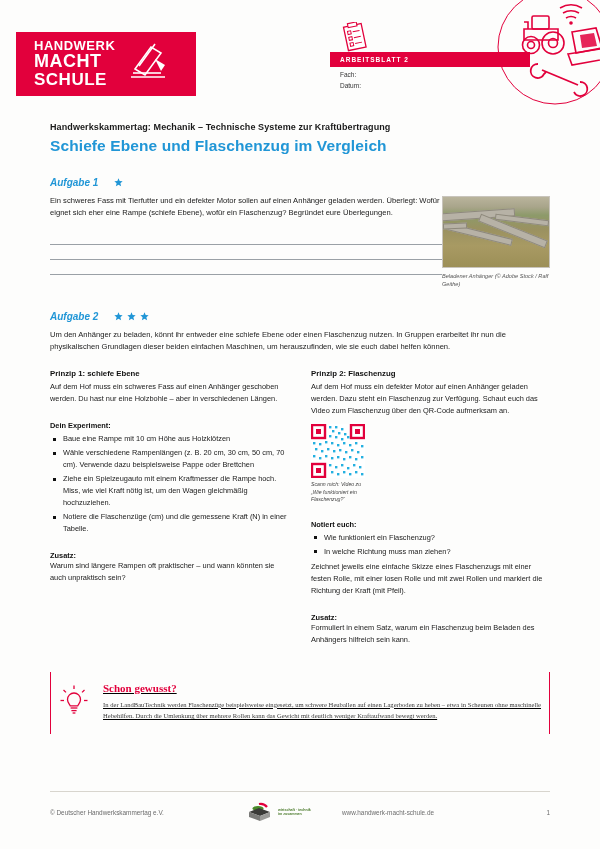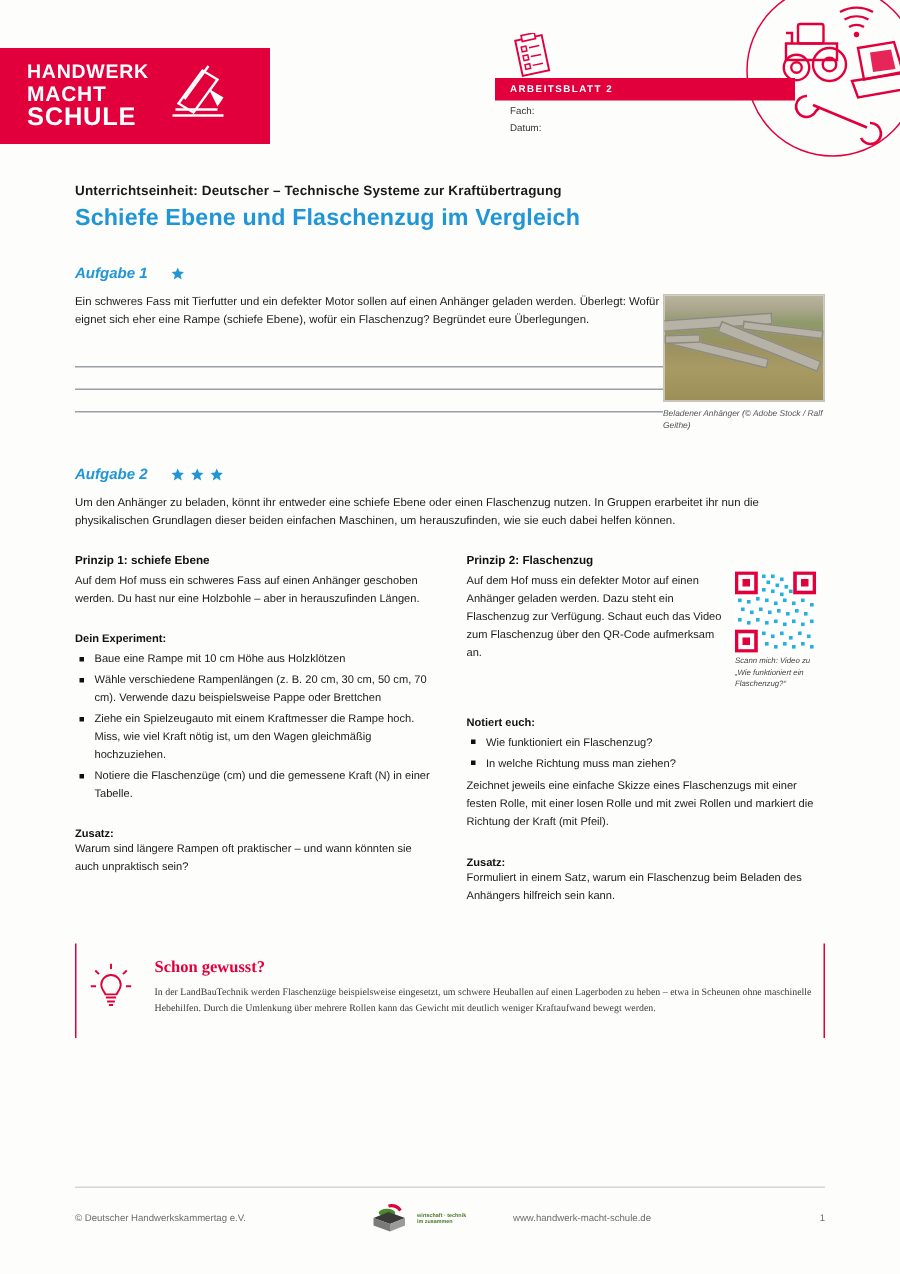--- a/index.html
+++ b/index.html
@@ -11,34 +11,34 @@
   .page {
     position: relative;
     width: 600px; height: 849px;
     background: #fdfdfc;
     overflow: hidden;
   }
 
   
   .header { position: relative; height: 110px; }
   .logo-block {
-    position: absolute; left: 0; top: 32px;
+    position: absolute; left: 16px; top: 32px;
     width: 180px; height: 64px;
     background: #e2003c;
     display: flex; align-items: center;
   }
   .logo-text {
     padding-left: 18px;
     color: #ffffff;
     font-weight: bold;
     line-height: 1.05;
     letter-spacing: .5px;
   }
   .logo-line1 { font-size: 13px; }
-  .logo-line2 { font-size: 14px; }
+  .logo-line2 { font-size: 18px; }
   .logo-line3 { font-size: 17px; }
   .logo-mark { margin-left: 10px; }
 
   .sheet-band {
     position: absolute; left: 330px; top: 52px;
     width: 200px; height: 15px;
     background: #e2003c;
     color: #fff;
     font-size: 6.5px; font-weight: bold;
     letter-spacing: 1px;
@@ -125,41 +125,41 @@
   ul.bullets { list-style: none; margin: 3px 0 3px 0; }
   ul.bullets li {
     position: relative; padding-left: 13px;
     font-size: 7.4px; color: #1a1a1a; line-height: 1.62;
     margin-bottom: 2px;
   }
   ul.bullets li::before {
     content: ""; position: absolute; left: 3px; top: 4.5px;
     width: 3px; height: 3px; background: #111; border-radius: 0;
   }
-  .col-flow { display: flex; gap: 7px; }
+  .col-flow { display: flex; gap: 7px; flex-direction: column; }
   .col-flow-text { flex: 1; }
 
   .qr-box { width: 60px; flex: 0 0 60px; }
   .qr {
     width: 54px; height: 54px;
     background: #fff;
     position: relative;
   }
   .qr-caption {
     font-size: 5.2px; font-style: italic; color: #444;
     line-height: 1.45; margin-top: 3px;
   }
 
   
   .didyouknow {
     margin: 26px 50px 0 50px;
     border-left: 1.2px solid #e2003c;
     border-right: 1.2px solid #e2003c;
     padding: 10px 8px 12px 8px;
-    display: flex; gap: 10px;
+    display: flex; gap: 10px; text-decoration: underline;
   }
   .bulb-wrap { flex: 0 0 34px; padding-top: 2px; }
   .dyk-body { flex: 1; }
   .dyk-title {
     font-family: "Liberation Serif", serif;
     font-size: 11px; font-weight: bold; color: #e2003c;
     margin-bottom: 5px;
   }
   .dyk-text {
     font-family: "Liberation Serif", serif;
@@ -259,21 +259,21 @@
           <path d="M62 98 L98 113"></path>
           <path d="M58 92 a7 7 0 1 0 6 10 l2 -2"></path>
           <path d="M100 110 a7 7 0 1 1 -6 10"></path>
         </g>
       </svg>
     </span>
   </div>
 
   <div class="content">
 
-    <div class="kicker">Unterrichtseinheit: Deutscher – Technische Systeme zur Kraftübertragung</div>
+    <div class="kicker">Handwerkskammertag: Mechanik – Technische Systeme zur Kraftübertragung</div>
     <div class="main-title">Schiefe Ebene und Flaschenzug im Vergleich</div>
 
     <div class="task-head">
       <span class="task-label">Aufgabe 1</span>
       <span class="stars">
         <svg width="9" height="9" viewBox="0 0 10 10">
             <path d="M5 0.4 L6.3 3.4 L9.6 3.7 L7.1 5.9 L7.9 9.2 L5 7.4 L2.1 9.2 L2.9 5.9 L0.4 3.7 L3.7 3.4 Z" fill="#2196d6"></path>
           </svg>
       </span>
     </div>
@@ -313,21 +313,21 @@
             <path d="M5 0.4 L6.3 3.4 L9.6 3.7 L7.1 5.9 L7.9 9.2 L5 7.4 L2.1 9.2 L2.9 5.9 L0.4 3.7 L3.7 3.4 Z" fill="#2196d6"></path>
           </svg>
       </span>
     </div>
     <div class="para">Um den Anhänger zu beladen, könnt ihr entweder eine schiefe Ebene oder einen Flaschenzug nutzen. In Gruppen erarbeitet ihr nun die physikalischen Grundlagen dieser beiden einfachen Maschinen, um herauszufinden, wie sie euch dabei helfen können.</div>
 
     <div class="columns">
 
       <div class="col">
         <div class="col-head">Prinzip 1: schiefe Ebene</div>
-        <div class="col-p">Auf dem Hof muss ein schweres Fass auf einen Anhänger geschoben werden. Du hast nur eine Holzbohle – aber in herauszufinden Längen.</div>
+        <div class="col-p">Auf dem Hof muss ein schweres Fass auf einen Anhänger geschoben werden. Du hast nur eine Holzbohle – aber in verschiedenen Längen.</div>
         <div class="sub-head">Dein Experiment:</div>
         <ul class="bullets">
           <li>Baue eine Rampe mit 10 cm Höhe aus Holzklötzen</li>
           <li>Wähle verschiedene Rampenlängen (z. B. 20 cm, 30 cm, 50 cm, 70 cm). Verwende dazu beispielsweise Pappe oder Brettchen</li>
           <li>Ziehe ein Spielzeugauto mit einem Kraftmesser die Rampe hoch. Miss, wie viel Kraft nötig ist, um den Wagen gleichmäßig hochzuziehen.</li>
           <li>Notiere die Flaschenzüge (cm) und die gemessene Kraft (N) in einer Tabelle.</li>
         </ul>
         <div class="sub-head">Zusatz:</div>
         <div class="col-p">Warum sind längere Rampen oft praktischer – und wann könnten sie auch unpraktisch sein?</div>
       </div>

